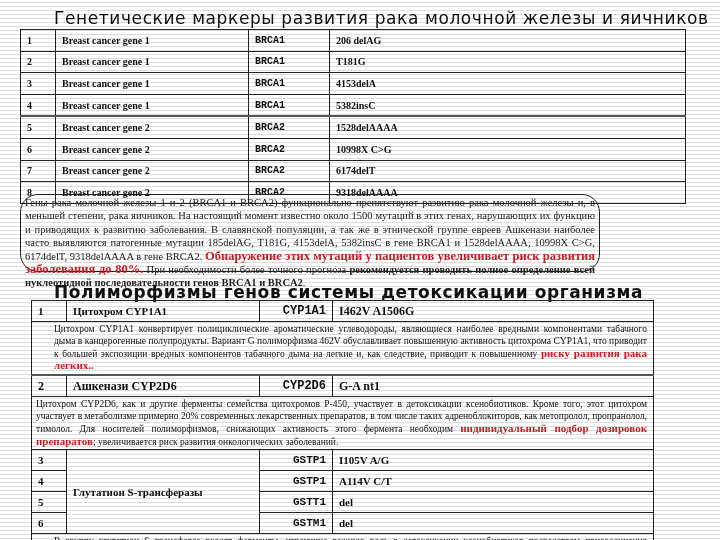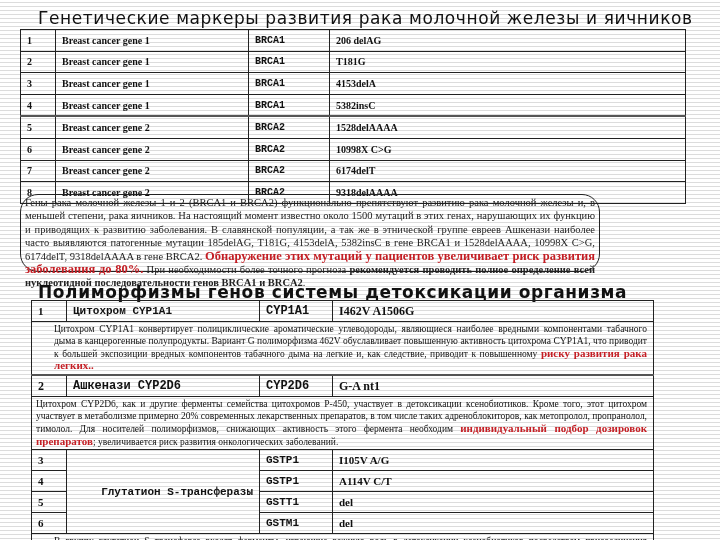--- a/index.html
+++ b/index.html
@@ -4,21 +4,21 @@
 <style>
   html, body { margin:0; padding:0; }
   body {
     width:720px; height:540px; overflow:hidden; position:relative;
     background-color:#ffffff;
     background-image: repeating-linear-gradient(to bottom, #ffffff 0px, #ffffff 2px, #dcdcdc 2px, #dcdcdc 3px, #ffffff 3px, #ffffff 4px);
     font-family: "Liberation Serif", serif;
     color:#111;
   }
   .title {
-    position:absolute; left:38px; font-family:"DejaVu Sans", sans-serif;
+    position:absolute; left:54px; font-family:"DejaVu Sans", sans-serif;
     font-size:17px; letter-spacing:0.6px; color:#111; white-space:nowrap;
   }
   #title1 { top:8px; }
   #title2 { top:282px;font-weight:bold; }
   table { border-collapse:collapse; position:absolute; }
   td { border:1.5px solid #222; padding:0 6px; font-size:10px; font-weight:bold; vertical-align:middle; }
   #t1 { left:20px; top:29px; width:666px; }
   #t1 td { height:20.6px; }
   #t1 tr.sep td { border-top:2.5px solid #555; }
   .c1 { width:22px; }
@@ -30,27 +30,27 @@
     background: transparent;
   }
   #p1 { left:20px; top:194px; width:580px; height:78px; padding:1px 4px;border-radius:18px; }
   .red { color:#c41e24; font-weight:bold; }
   .redbig { color:#c41e24; font-weight:bold; font-size:12.5px; }
   .bold { font-weight:bold; }
 
   #t2 { left:31px; top:300px; width:623px; }
   #t2 td { height:20px; font-size:11px; }
   #t2 .c1 { width:22px; }
-  #t2 .c2 { width:180px;font-family:Liberation Mono, monospace; }
-  #t2 .c3 { width:60px; }
+  #t2 .c2 { width:180px; }
+  #t2 .c3 { width:60px;text-align:right; }
   #t2 td.desc { font-weight:normal; font-size:9.5px; line-height:11.8px; padding:2px 6px 1px 4px; text-align:justify; }
   #t2 td.desc.ind { padding-left:22px; }
   #t2 td.big { font-size:12px; }
   #t2 tr.sepb td { border-bottom:2.5px solid #555; }
-  .gst-name { text-align:right; font-size:11.5px; }
+  .gst-name { text-align:left; font-size:11.5px; }
 </style>
 </head>
 <body>
 
 <div class="title" id="title1">Генетические маркеры развития рака молочной железы и яичников</div>
 
 <table id="t1">
   <tbody>
     <tr>
       <td class="c1">1</td>

